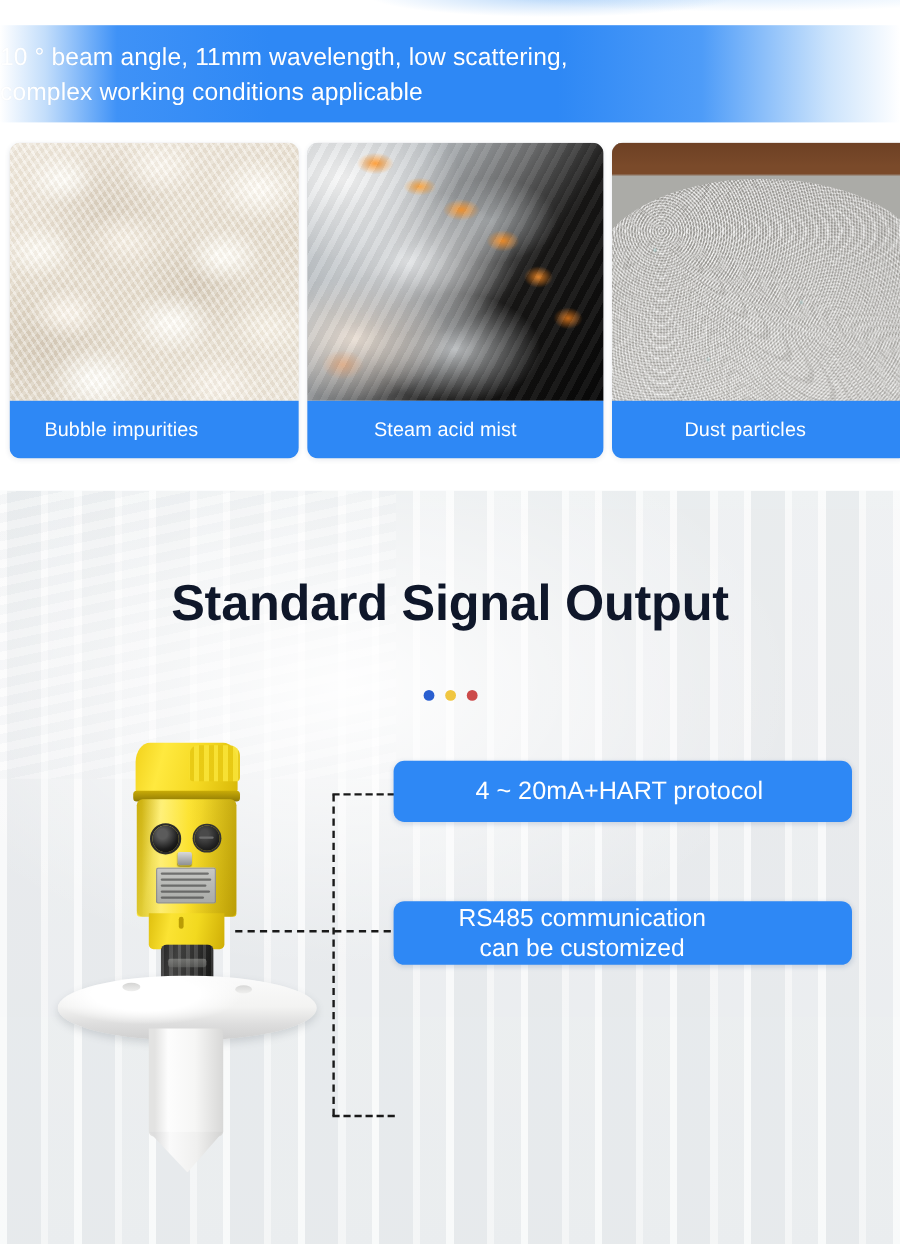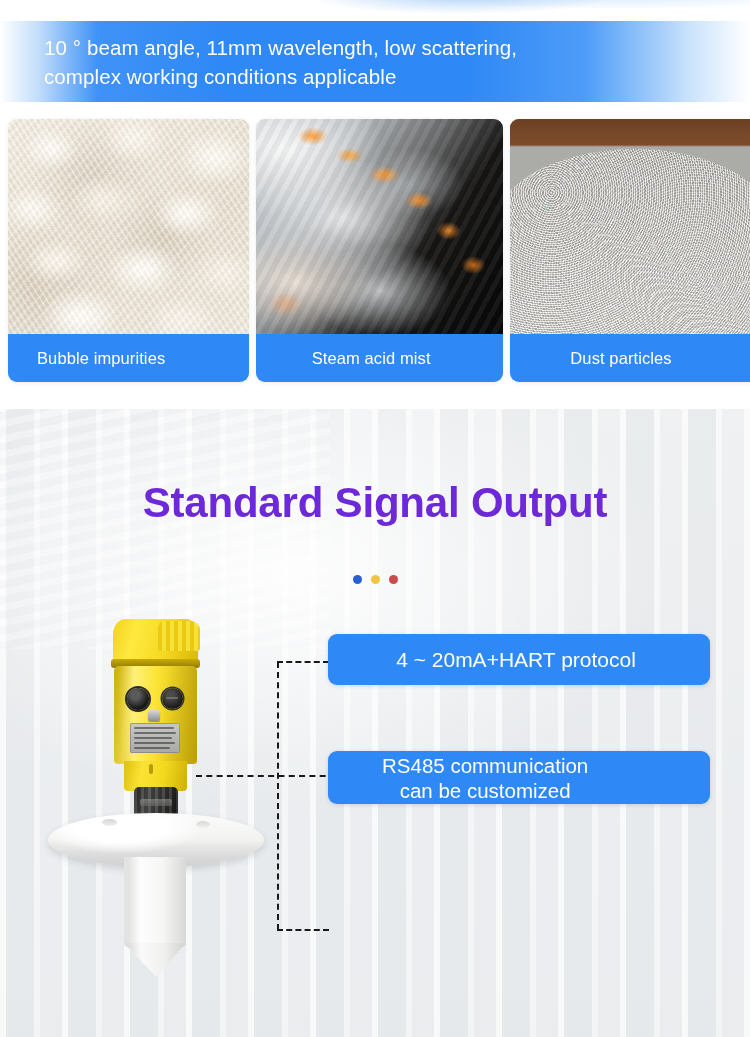--- a/index.html
+++ b/index.html
@@ -32,21 +32,20 @@
         #4e9cf8 78%,
         rgba(190,220,251,.8) 92%,
         rgba(255,255,255,1) 100%);
     display:flex; align-items:center;
   }
   .banner-text {
     color:#ffffff;
     font-size:20.5px;
     line-height:29px;
     letter-spacing:.1px;
-    padding-left:44px;
     padding-right:18px;
     text-shadow:0 0 1px rgba(0,0,0,.06);
     white-space:pre-line;
   }
 
   
   .cards { position:absolute; left:8px; top:119px; width:750px; height:263px; display:flex; }
   .card {
     position:relative; height:263px; overflow:hidden;
     border-radius:9px;
@@ -170,21 +169,21 @@
     opacity:.5;
   }
   .lower-wash {
     position:absolute; inset:0;
     background:radial-gradient(ellipse 70% 52% at 38% 26%, rgba(255,255,255,.92), rgba(255,255,255,0) 72%);
   }
 
   .section-title {
     position:absolute; left:0; top:70px; width:750px;
     text-align:center;
-    font-size:42px; font-weight:bold; color:#6d28d9;
+    font-size:42px; font-weight:bold; color:#0f172a;
     letter-spacing:-.2px;
   }
 
   .dots { position:absolute; left:0; top:166px; width:750px; display:flex; justify-content:center; gap:9px; }
   .dot { width:9px; height:9px; border-radius:50%; }
 
   
   .device { position:absolute; left:38px; top:200px; width:235px; height:400px; }
 
   .dev-caphead {

